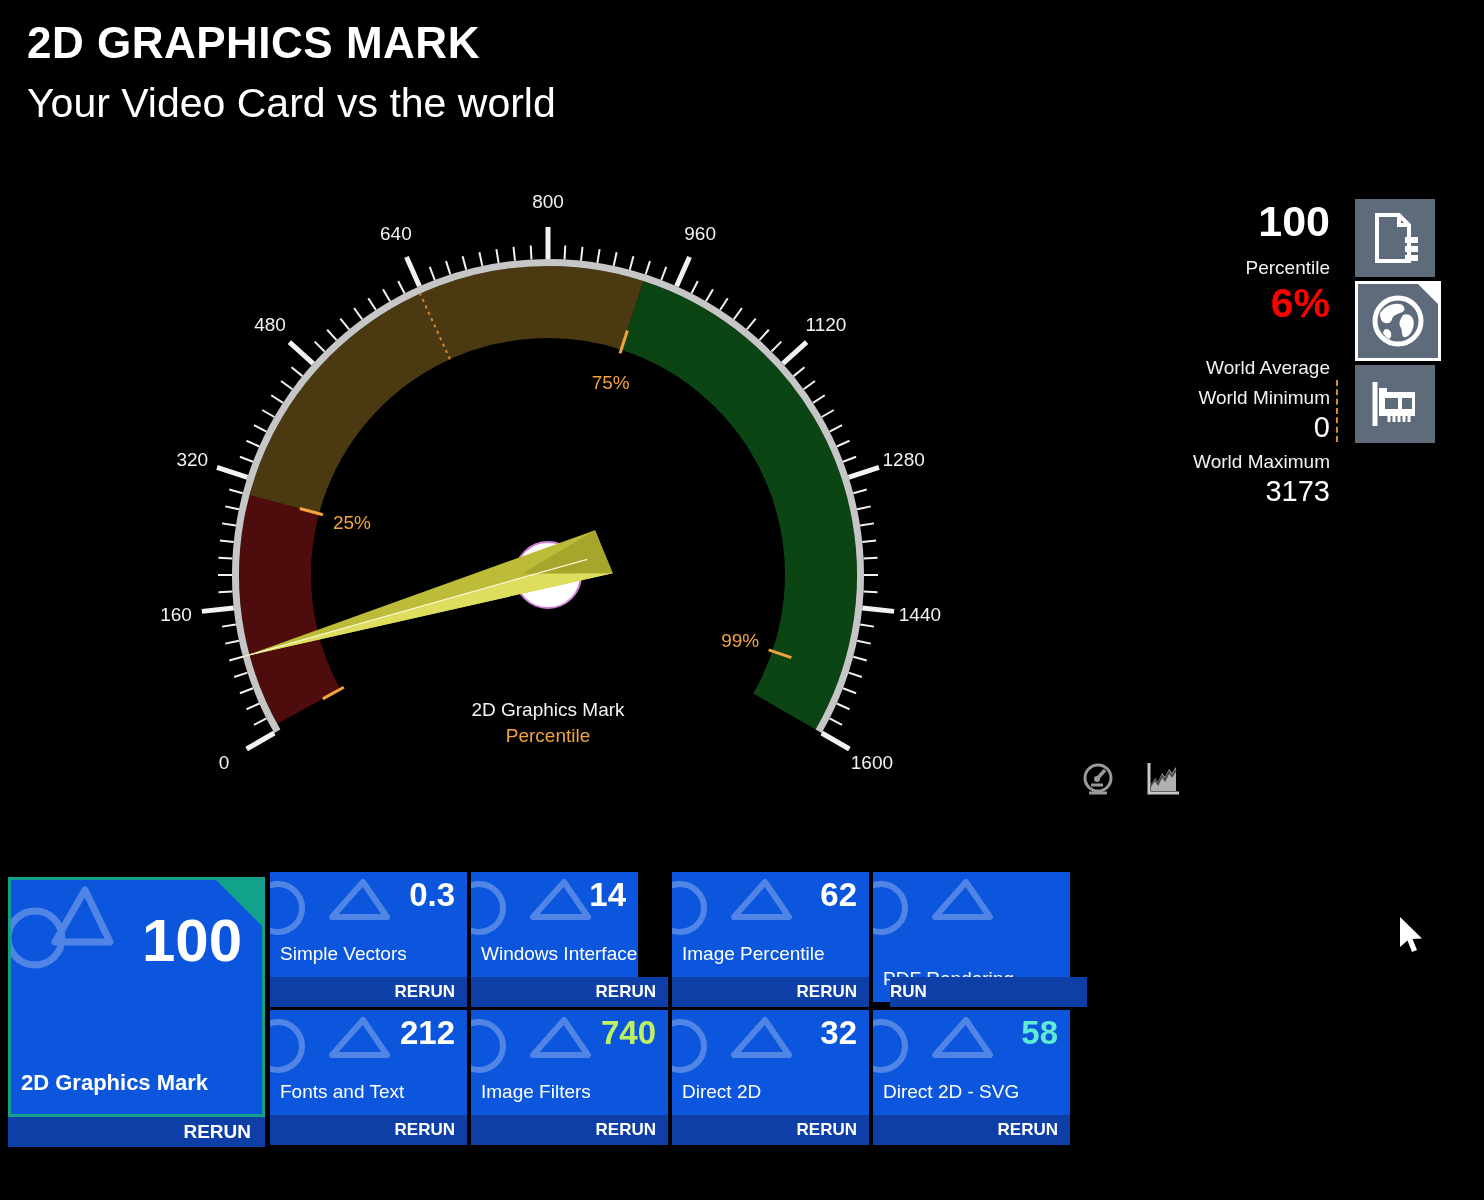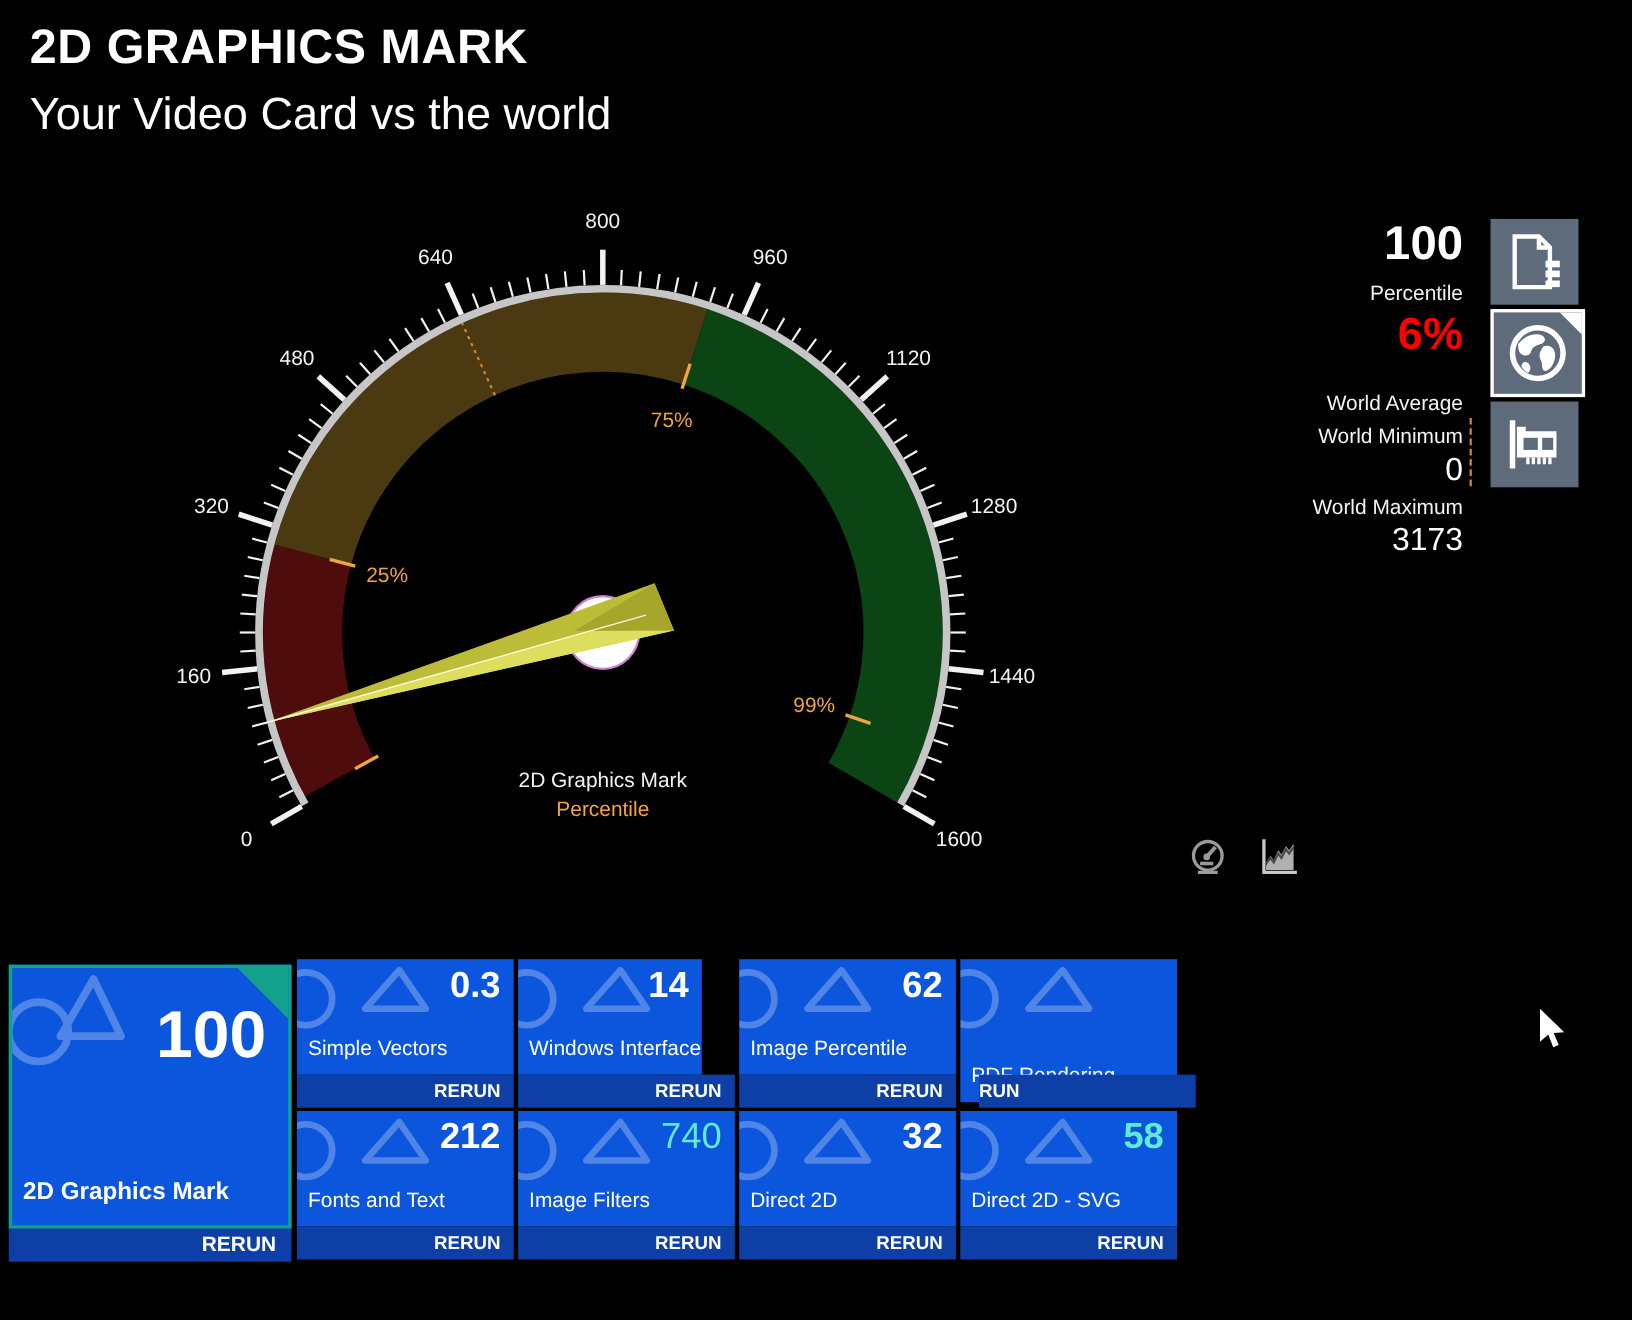--- a/index.html
+++ b/index.html
@@ -286,21 +286,21 @@
         <div style="position: absolute; left: 10px; bottom: 12px; font-size: 19px; color: rgb(255, 255, 255);">Fonts and Text</div>
       </div>
       <div style="position: absolute; left: 0px; top: 105px; width: 197px; height: 30px; background: rgb(13, 63, 166); font-size: 17px; font-weight: 700; line-height: 30px; text-align: right; padding-right: 12px; box-sizing: border-box; color: rgb(255, 255, 255); cursor: pointer;">RERUN</div>
     </div>
     <div style="position: absolute; left: 471px; top: 1010px; width: 197px;">
       <div style="position: absolute; left: 0px; top: 0px; width: 197px; height: 105px; background: rgb(12, 86, 221); overflow: hidden;">
         <svg width="130" height="75" style="position: absolute; left: 0px; top: 0px; opacity: 0.28;">
           <circle cx="8" cy="36" r="24" fill="none" stroke="#fff" stroke-width="6"></circle>
           <path d="M93 10 L117 45 L62 45 Z" fill="none" stroke="#fff" stroke-width="6" stroke-linejoin="round"></path>
         </svg>
-        <div style="position: absolute; right: 12px; top: 4px; font-size: 33px; font-weight: 400; color: #5eead4;">740</div>
+        <div style="position: absolute; right: 12px; top: 4px; font-size: 33px; font-weight: 700; color: #bef264;">740</div>
         <div style="position: absolute; left: 10px; bottom: 12px; font-size: 19px; color: rgb(255, 255, 255);">Image Filters</div>
       </div>
       <div style="position: absolute; left: 0px; top: 105px; width: 197px; height: 30px; background: rgb(13, 63, 166); font-size: 17px; font-weight: 700; line-height: 30px; text-align: right; padding-right: 12px; box-sizing: border-box; color: rgb(255, 255, 255); cursor: pointer;">RERUN</div>
     </div>
     <div style="position: absolute; left: 672px; top: 1010px; width: 197px;">
       <div style="position: absolute; left: 0px; top: 0px; width: 197px; height: 105px; background: rgb(12, 86, 221); overflow: hidden;">
         <svg width="130" height="75" style="position: absolute; left: 0px; top: 0px; opacity: 0.28;">
           <circle cx="8" cy="36" r="24" fill="none" stroke="#fff" stroke-width="6"></circle>
           <path d="M93 10 L117 45 L62 45 Z" fill="none" stroke="#fff" stroke-width="6" stroke-linejoin="round"></path>
         </svg>

